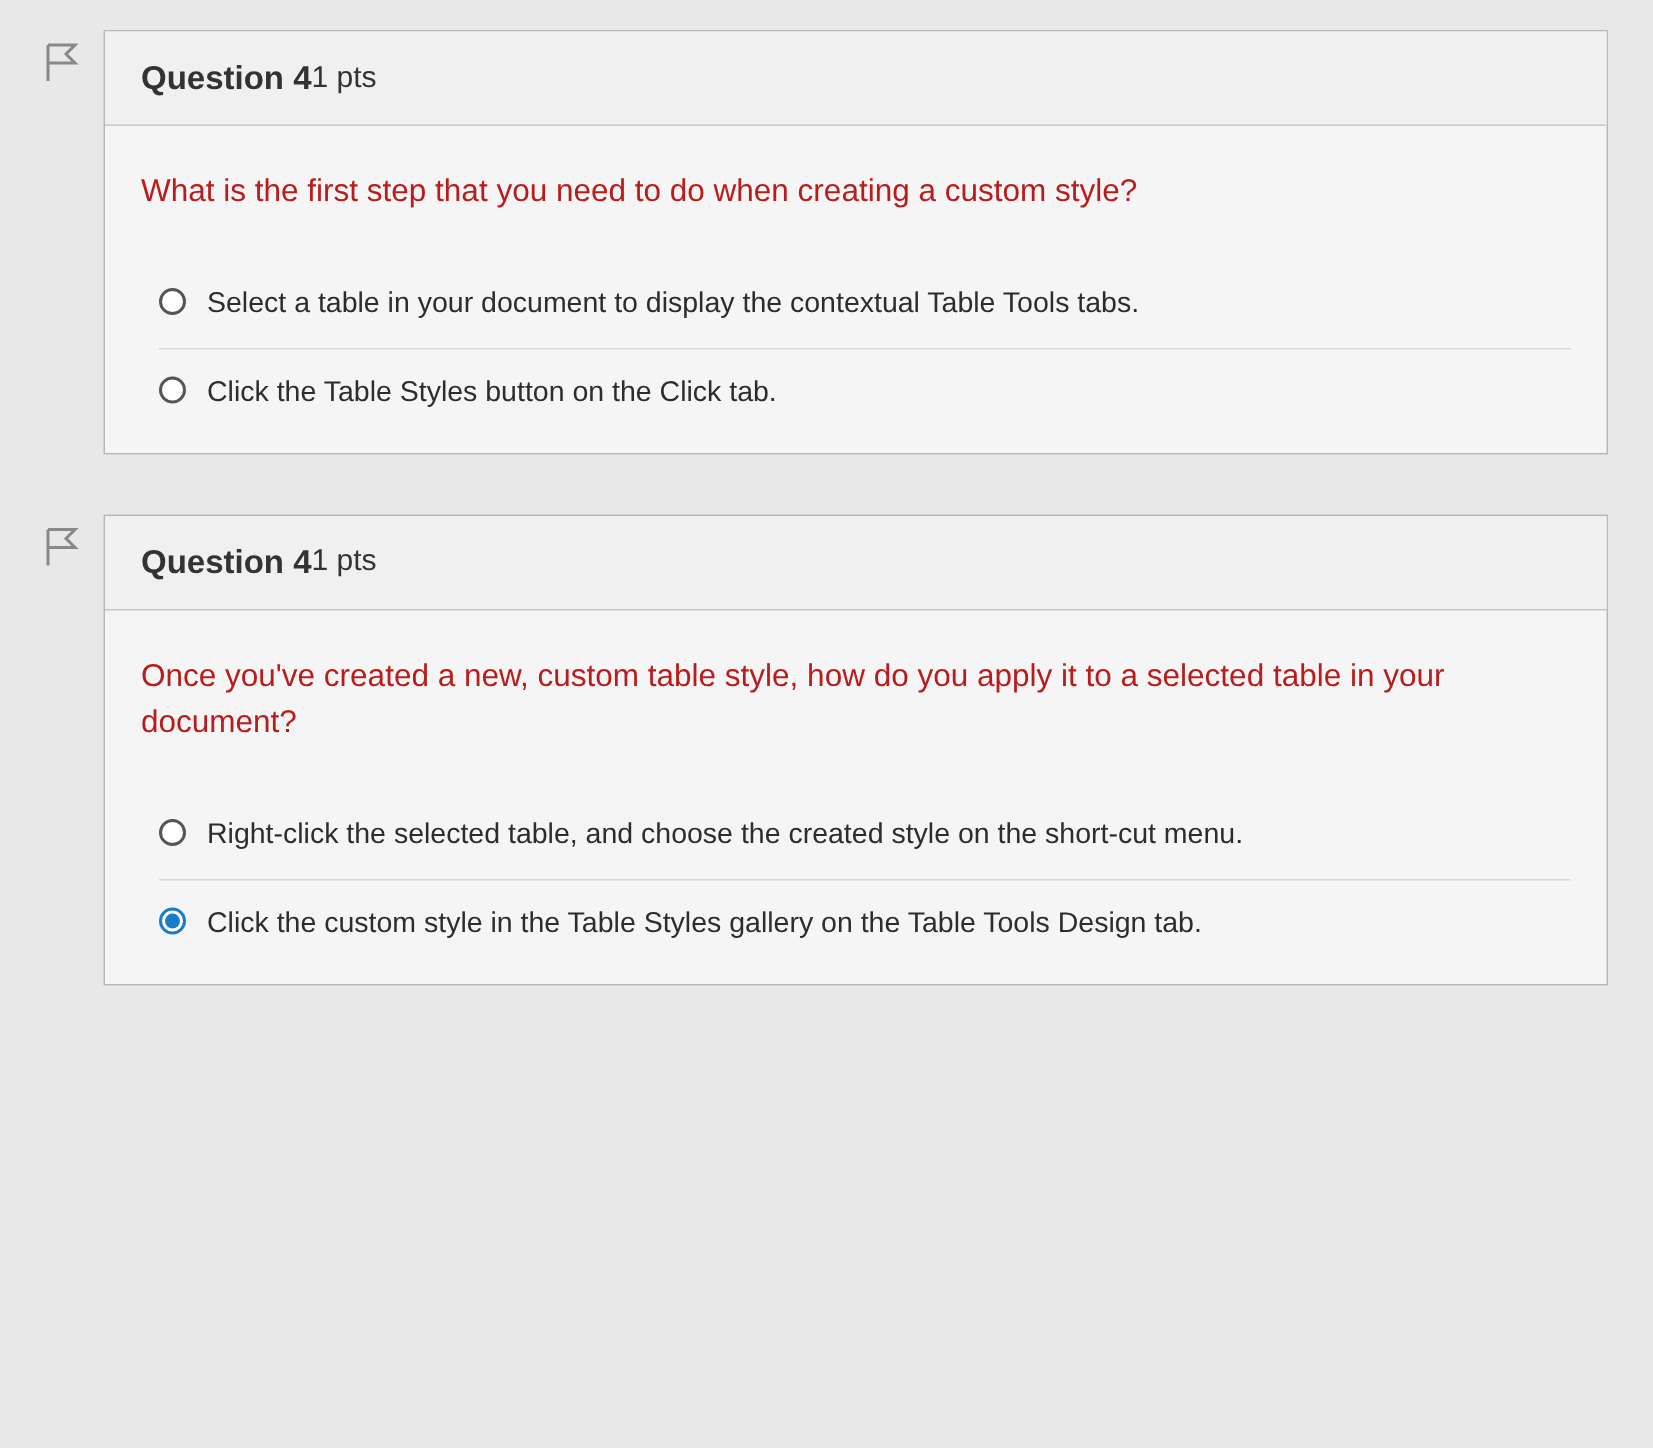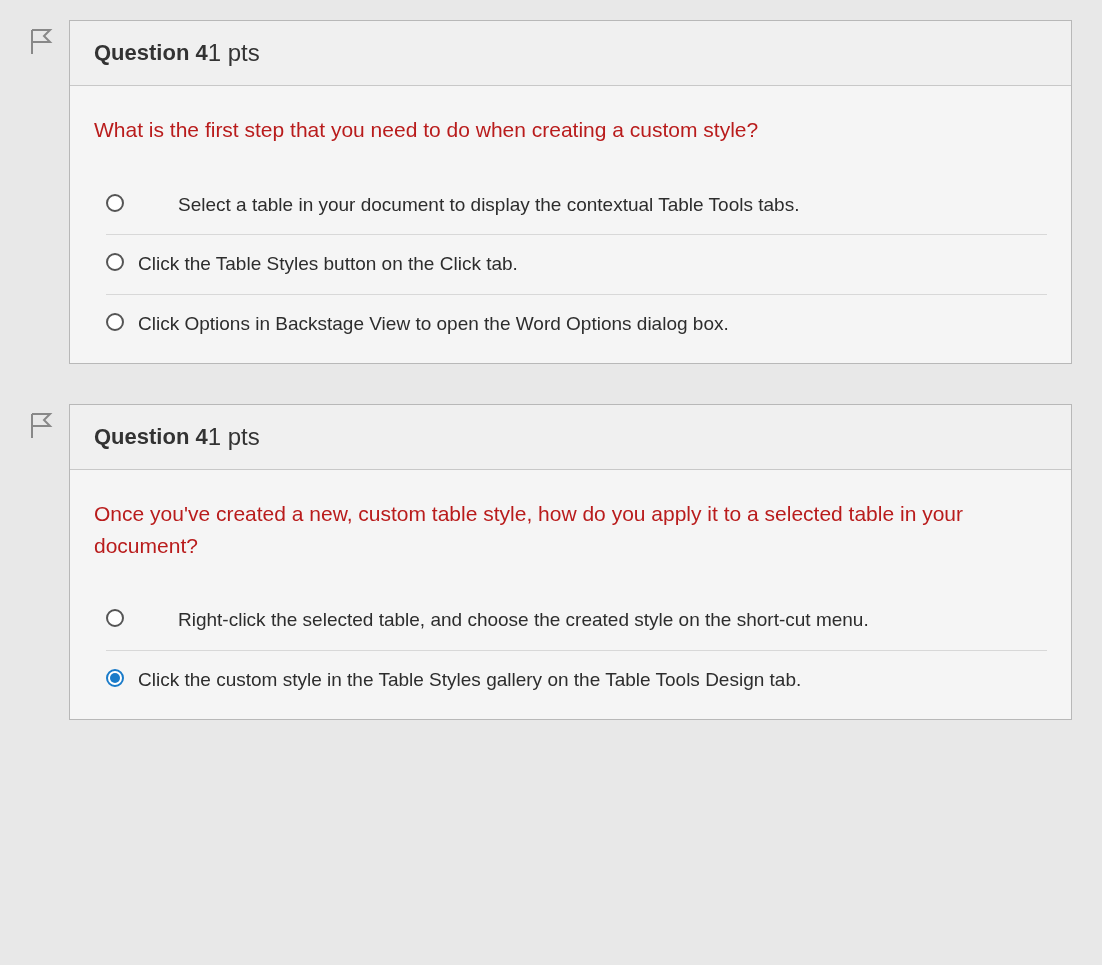--- a/index.html
+++ b/index.html
@@ -45,21 +45,21 @@
       padding: 18px 24px;
       border-bottom: 1px solid #c8c8c8;
       background: #f0f0f0;
     }
     .question-title {
       font-size: 22px;
       font-weight: 700;
       color: #333;
     }
     .question-points {
-      font-size: 24px;
+      font-size: 20px;
       color: #333;
       font-weight: 400;
     }
     .question-body {
       padding: 28px 24px 10px 24px;
     }
     .question-prompt {
       font-size: 21px;
       color: #b91c1c;
       margin-bottom: 30px;
@@ -69,21 +69,20 @@
       padding-left: 12px;
     }
     .option-row {
       display: flex;
       align-items: flex-start;
       padding: 16px 0;
       border-top: 1px solid #d8d8d8;
     }
     .option-row:first-child {
       border-top: none;
-      gap: 40px;
     }
     .radio {
       width: 18px;
       height: 18px;
       border: 2px solid #555;
       border-radius: 50%;
       margin-right: 14px;
       margin-top: 2px;
       flex-shrink: 0;
       position: relative;
@@ -126,24 +125,20 @@
       <div class="question-prompt">What is the first step that you need to do when creating a custom style?</div>
       <div class="options">
         <div class="option-row">
           <div class="radio"></div>
           <div class="option-text">Select a table in your document to display the contextual Table Tools tabs.</div>
         </div>
         <div class="option-row">
           <div class="radio"></div>
           <div class="option-text">Click the Table Styles button on the Click tab.</div>
         </div>
-        <div class="option-row">
-          <div class="radio"></div>
-          <div class="option-text">Click Options in Backstage View to open the Word Options dialog box.</div>
-        </div>
       </div>
     </div>
   </div>
 </div>
 
 <div class="question-wrapper">
   <div class="flag-icon">
     <svg viewBox="0 0 24 28">
         <path d="M2 2 L2 26 M2 2 L20 2 L14 8 L20 14 L2 14"></path>
       </svg>

